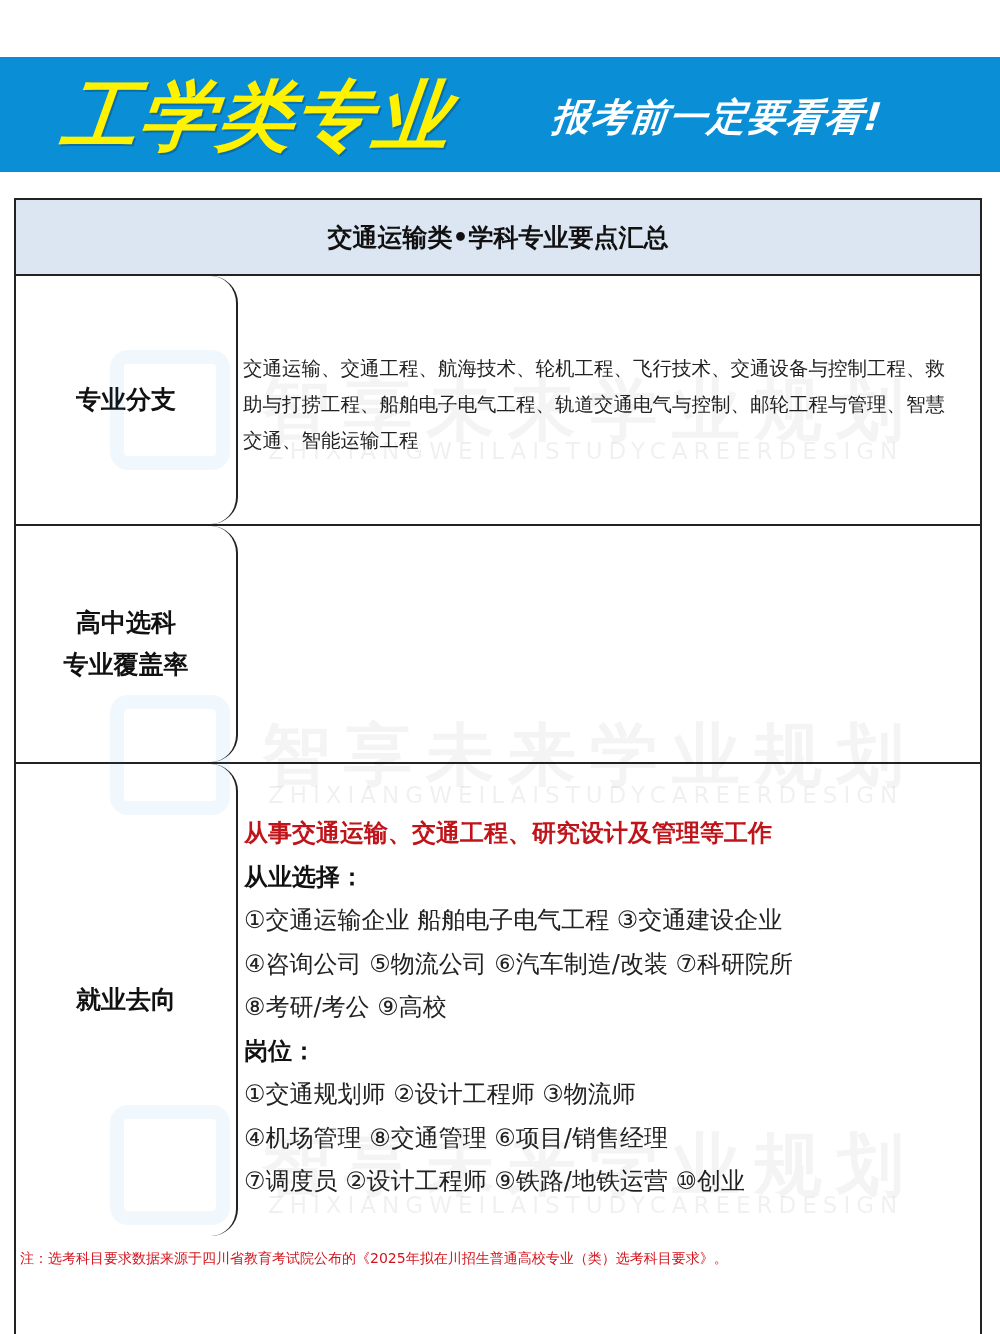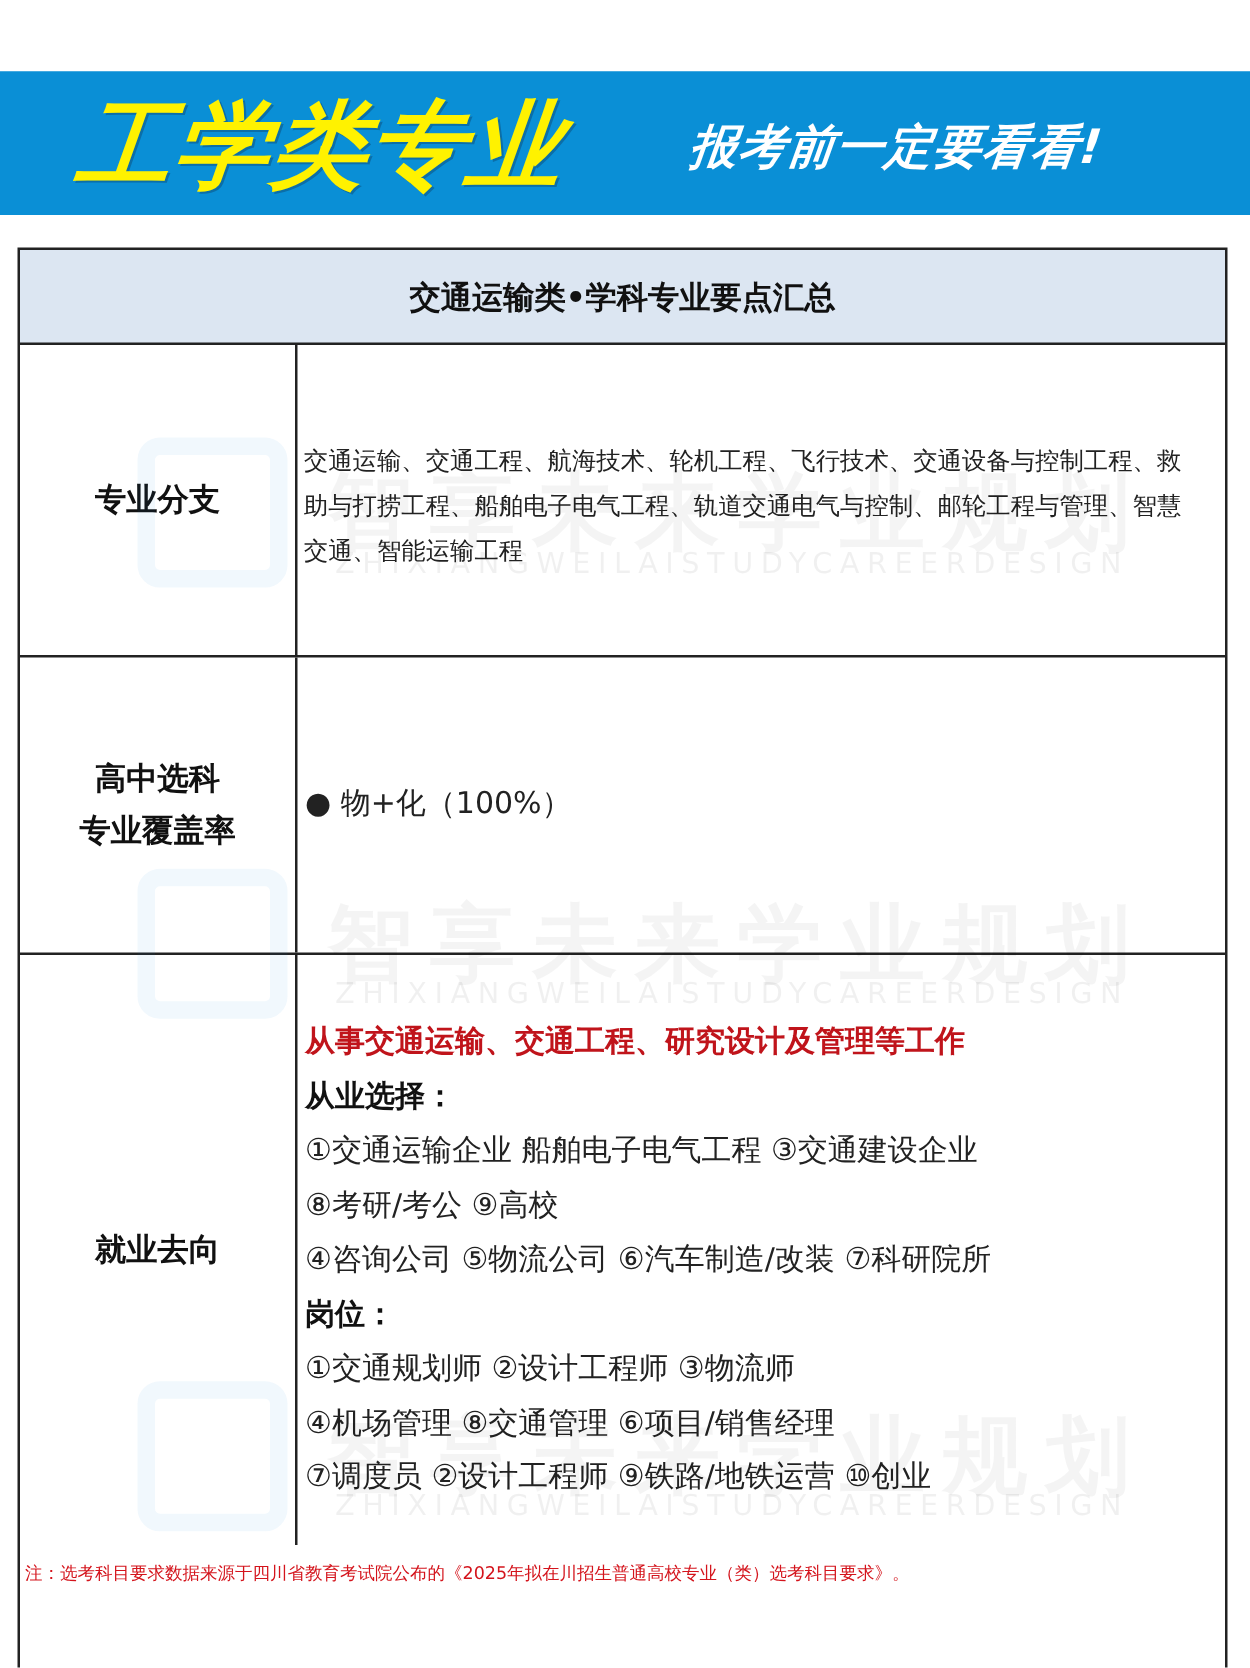--- a/index.html
+++ b/index.html
@@ -18,21 +18,21 @@
     .table { position: absolute; left: 14px; top: 198px; width: 968px; height: 1309px;
              border: 2px solid #222; box-sizing: border-box; }
     .thead { position: absolute; left: 0; top: 0; width: 964px; height: 74px; background: #dce6f2;
              border-bottom: 2px solid #222; display: flex; align-items: center; justify-content: center; }
     .thead span { font-size: 25px; font-weight: bold; color: #111; }
 
     .row { position: absolute; left: 0; width: 964px; border-bottom: 2px solid #222; }
     .row.last { border-bottom: none; }
     .row-label { position: absolute; left: 0; top: 0; width: 220px; height: 100%;
                  border-right: 2px solid #222; display: flex; flex-direction: column;
-                 align-items: center; justify-content: center; }
+                 align-items: center; justify-content: center; border-radius: 27px; }
     .row-label span { font-size: 25px; font-weight: bold; line-height: 42px; color: #111; }
     .row-content { position: absolute; left: 224px; top: 0; right: 0; height: 100%; }
 
     .r1 { top: 76px; height: 248px; }
     .r2 { top: 326px; height: 236px; }
     .r3 { top: 564px; height: 472px; }
 
     .branches { position: absolute; left: 3px; top: 75px; right: 18px; font-size: 19.5px;
                 line-height: 36px; color: #222; }
     .subjects { position: absolute; left: 4px; top: 100px; font-size: 24px; color: #222; }
@@ -73,36 +73,33 @@
     <div class="row-content">
       <div class="branches">交通运输、交通工程、航海技术、轮机工程、飞行技术、交通设备与控制工程、救助与打捞工程、船舶电子电气工程、轨道交通电气与控制、邮轮工程与管理、智慧交通、智能运输工程</div>
     </div>
   </div>
 
   <div class="row r2">
     <div class="row-label">
       <span>高中选科</span>
       <span>专业覆盖率</span>
     </div>
-    <div class="row-content">
-      <div class="subjects">● 物+化（100%）</div>
-    </div>
   </div>
 
   <div class="row r3 last">
     <div class="row-label">
       <span>就业去向</span>
     </div>
     <div class="row-content">
       <div class="careers">
         <div class="line red">从事交通运输、交通工程、研究设计及管理等工作</div>
         <div class="line bold">从业选择：</div>
         <div class="line">①交通运输企业 船舶电子电气工程 ③交通建设企业</div>
+        <div class="line">④咨询公司 ⑤物流公司 ⑥汽车制造/改装 ⑦科研院所</div>
         <div class="line">⑧考研/考公 ⑨高校</div>
-        <div class="line">④咨询公司 ⑤物流公司 ⑥汽车制造/改装 ⑦科研院所</div>
         <div class="line bold">岗位：</div>
         <div class="line">①交通规划师 ②设计工程师 ③物流师</div>
         <div class="line">④机场管理 ⑧交通管理 ⑥项目/销售经理</div>
         <div class="line">⑦调度员  ②设计工程师 ⑨铁路/地铁运营 ⑩创业</div>
       </div>
     </div>
   </div>
 </div>
 
 <div class="wm" style="left:0;top:0;width:1000px;height:1334px;border-radius:29px;">

